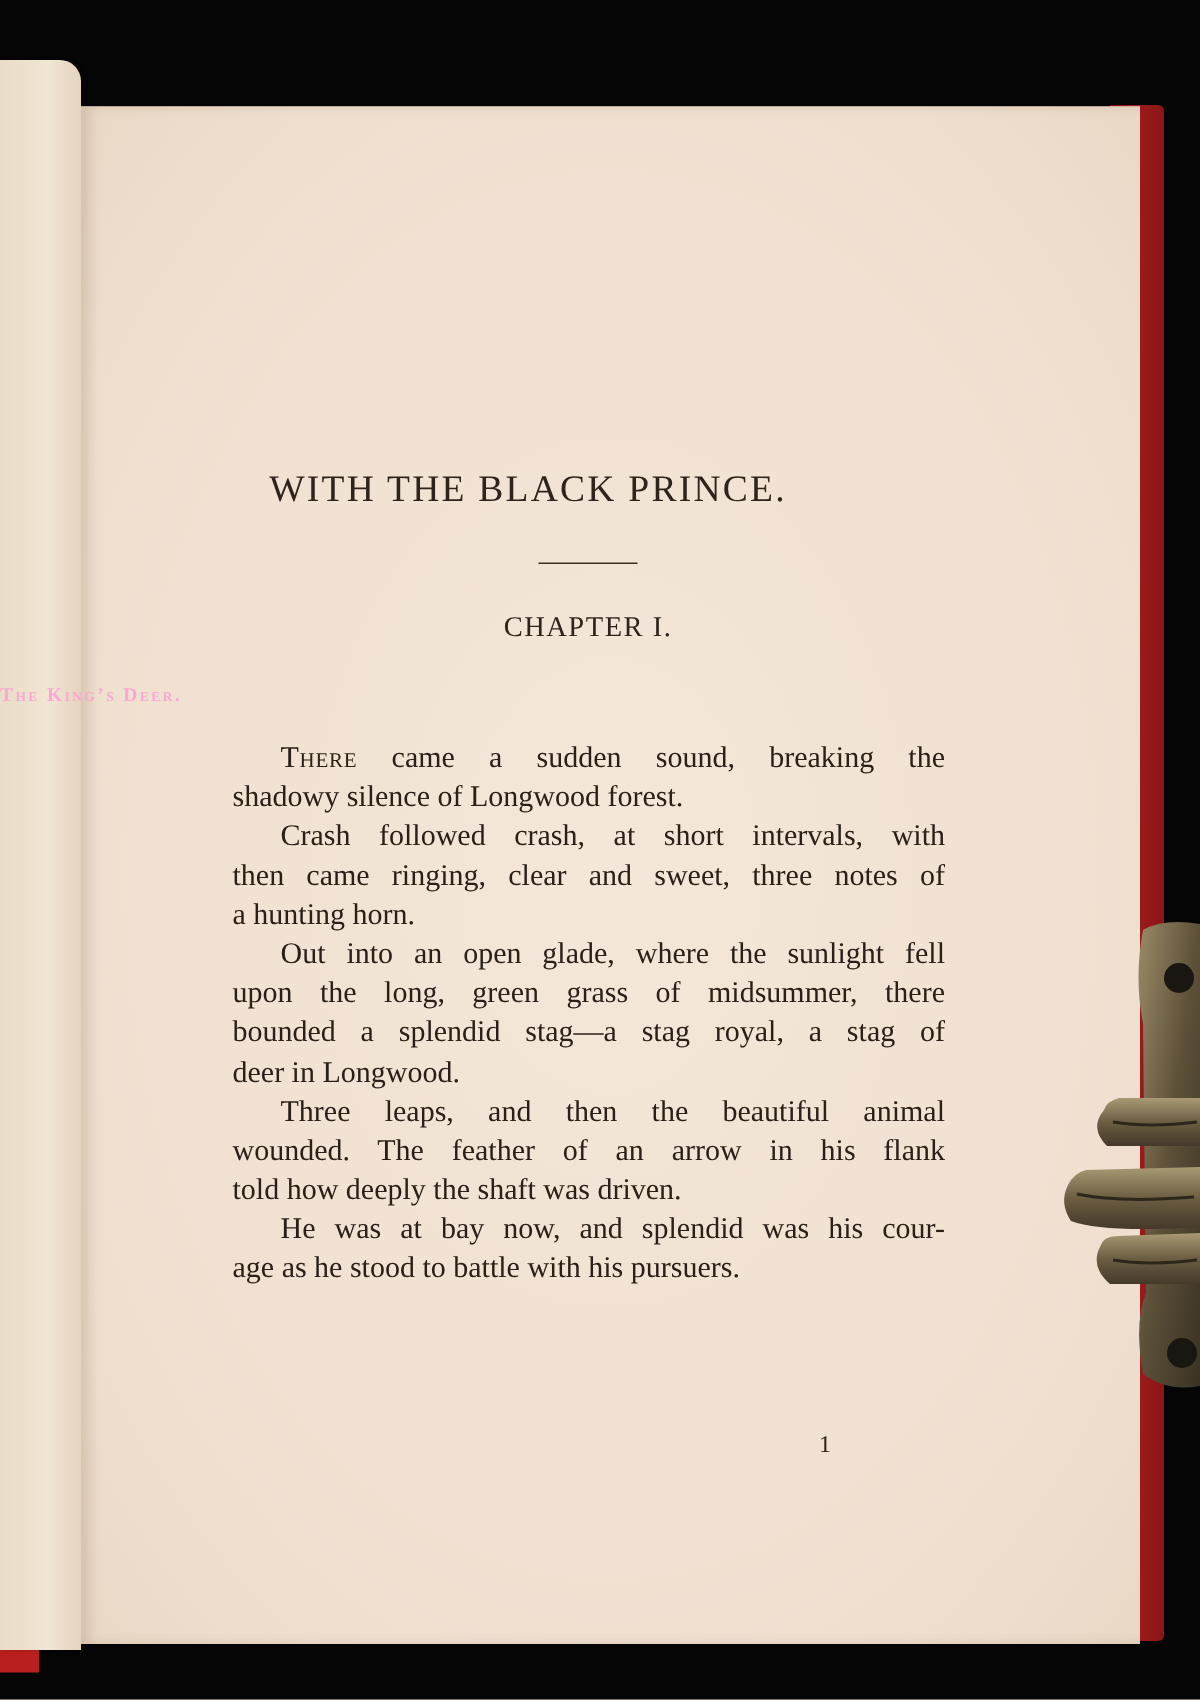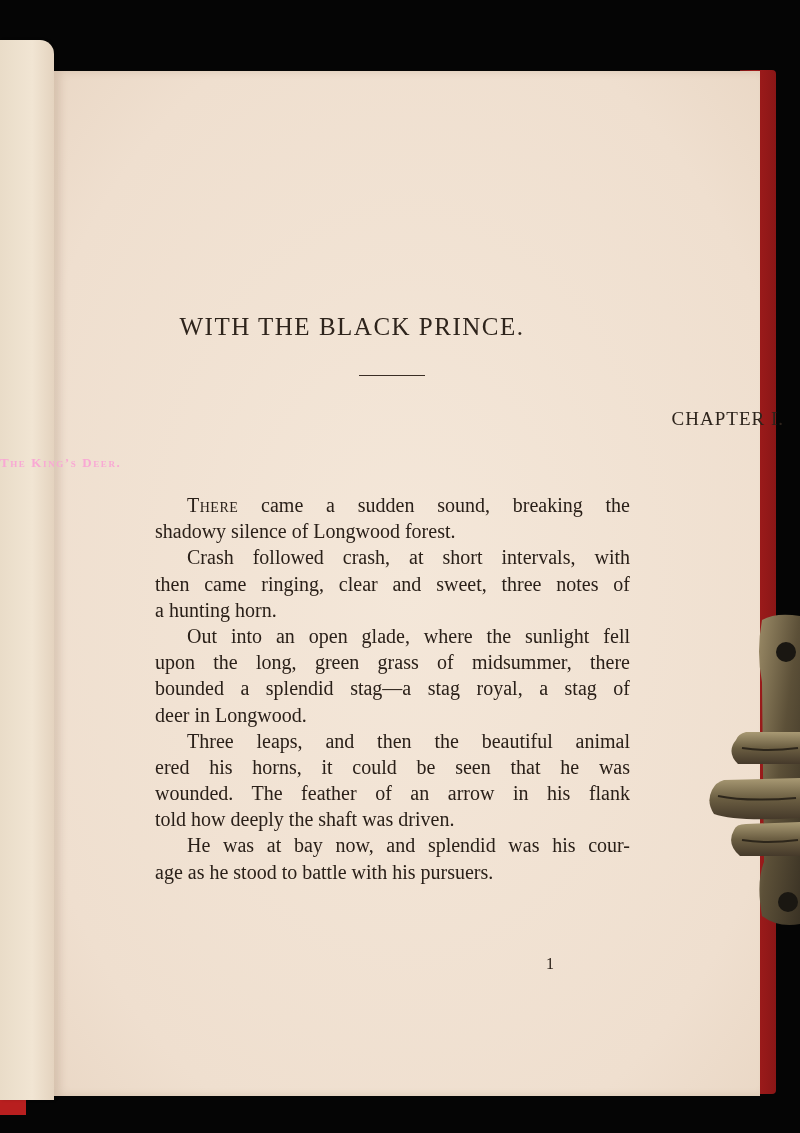--- a/index.html
+++ b/index.html
@@ -30,21 +30,21 @@
     box-shadow: inset 6px 0 8px rgba(120,90,60,0.18);
   }
   .title {
     position: absolute; left: 0; width: 704px; top: 313px; text-align: center;
     font-size: 25px; letter-spacing: 1.5px; color: #2e241c;
   }
   .rule {
     position: absolute; left: 359px; top: 375px; width: 66px; height: 1px; background: #3a2e25;
   }
   .chapter {
-    position: absolute; left: 0; width: 784px; top: 408px; text-align: right;
+    position: absolute; left: 0; width: 784px; top: 408px; text-align: center;
     font-size: 19px; letter-spacing: 1px; color: #2e241c;
   }
   .subtitle {
     position: absolute; left: 0; width: 784px; top: 455px; text-align: left;
     font-size: 13px; letter-spacing: 1.6px; color: #f9a8d4; font-weight: bold;
     font-variant: small-caps;
   }
   .body-text {
     position: absolute; left: 155px; top: 492px; width: 475px;
     font-size: 20px; line-height: 26.2px; color: #2a2019;
@@ -85,21 +85,20 @@
   <span class="line indent">Crash followed crash, at short intervals, with</span>
   <span class="line">then came ringing, clear and sweet, three notes of</span>
   <span class="line last">a hunting horn.</span>
 
   <span class="line indent">Out into an open glade, where the sunlight fell</span>
   <span class="line">upon the long, green grass of midsummer, there</span>
   <span class="line">bounded a splendid stag—a stag royal, a stag of</span>
   <span class="line last">deer in Longwood.</span>
 
   <span class="line indent">Three leaps, and then the beautiful animal</span>
-  <span class="line">ered his horns, it could be seen that he was</span>
   <span class="line">wounded. The feather of an arrow in his flank</span>
   <span class="line last">told how deeply the shaft was driven.</span>
 
   <span class="line indent">He was at bay now, and splendid was his cour-</span>
   <span class="line last">age as he stood to battle with his pursuers.</span>
 </div>
 
 <div class="page-num">1</div>
 
 <svg class="clasp" viewBox="0 0 94 316" xmlns="http://www.w3.org/2000/svg">

